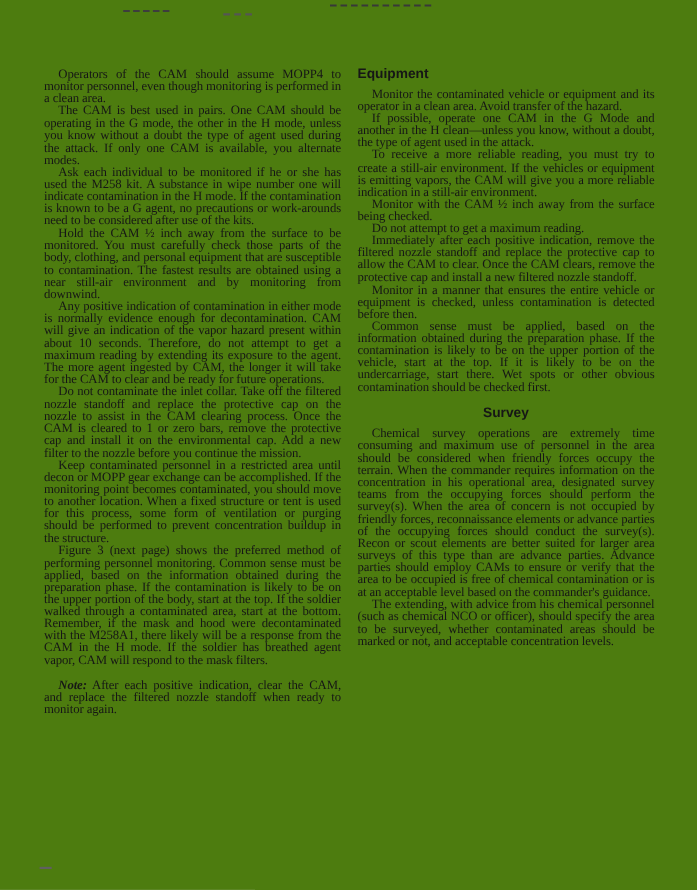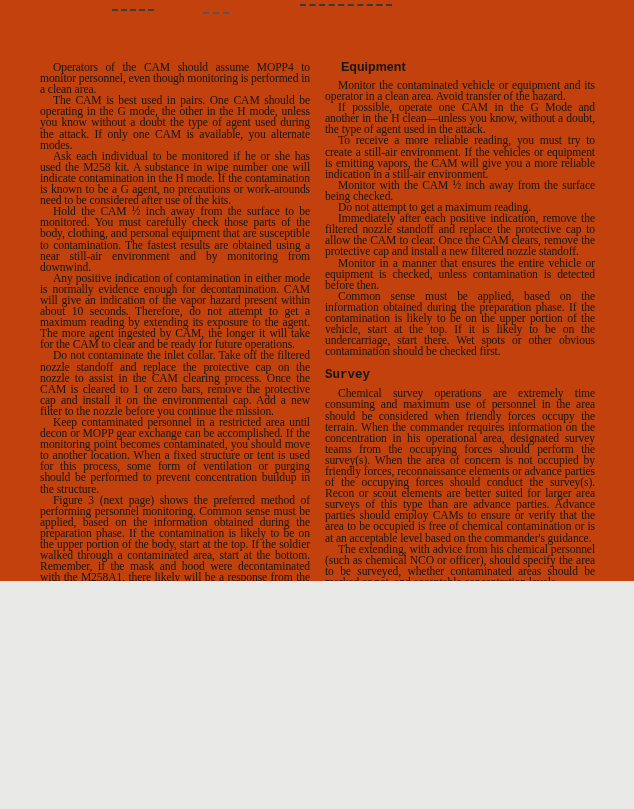--- a/index.html
+++ b/index.html
@@ -1,20 +1,20 @@
 <!DOCTYPE html>
 <html><head>
 <meta charset="utf-8">
 <style>
   html, body { margin: 0; padding: 0; background: #e9e9e7; }
   .page {
     position: relative;
     width: 634px;
-    height: 581px;
-    background: #c2410c;
+    height: 809px;
+    background: #4d7c0f;
     font-family: "Liberation Serif", serif;
     color: #161616;
     overflow: hidden;
   }
   .col {
     position: absolute;
     top: 62px;
     width: 270px;
     font-size: 11.6px;
     line-height: 11.1px;
@@ -25,28 +25,27 @@
   .col-right { left: 325px; top: 60px; }
   .para {
     margin: 0;
     text-indent: 13px;
   }
   .heading {
     font-family: "Liberation Sans", sans-serif;
     font-weight: bold;
     font-size: 12.5px;
     line-height: 14px;
-    margin: 0 0 6px 16px;
+    margin: 0 0 6px 0;
     text-indent: 0;
     letter-spacing: 0;
   }
   .heading-survey {
-    text-align: left;
+    text-align: center;
     margin: 11px 0 6px 0;
-    font-family: Liberation Mono, monospace;
   }
   .note {
     margin-top: 11px;
   }
   .note-label {
     font-weight: bold;
     font-style: italic;
     margin-top: 14px;
   }
   .artifact {

